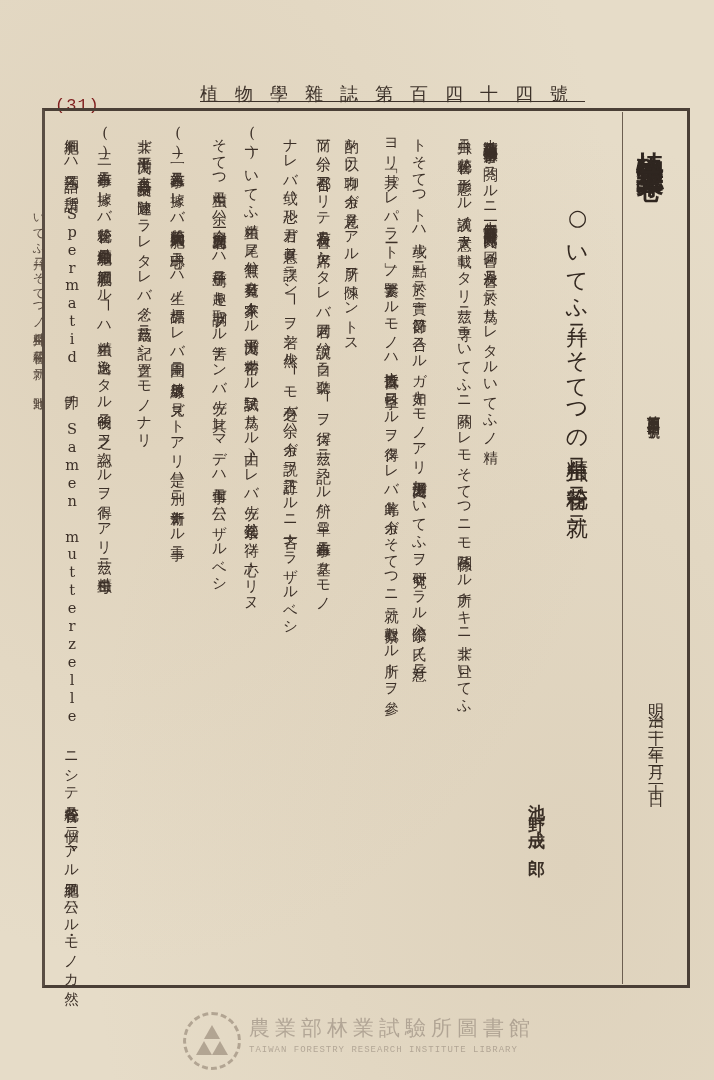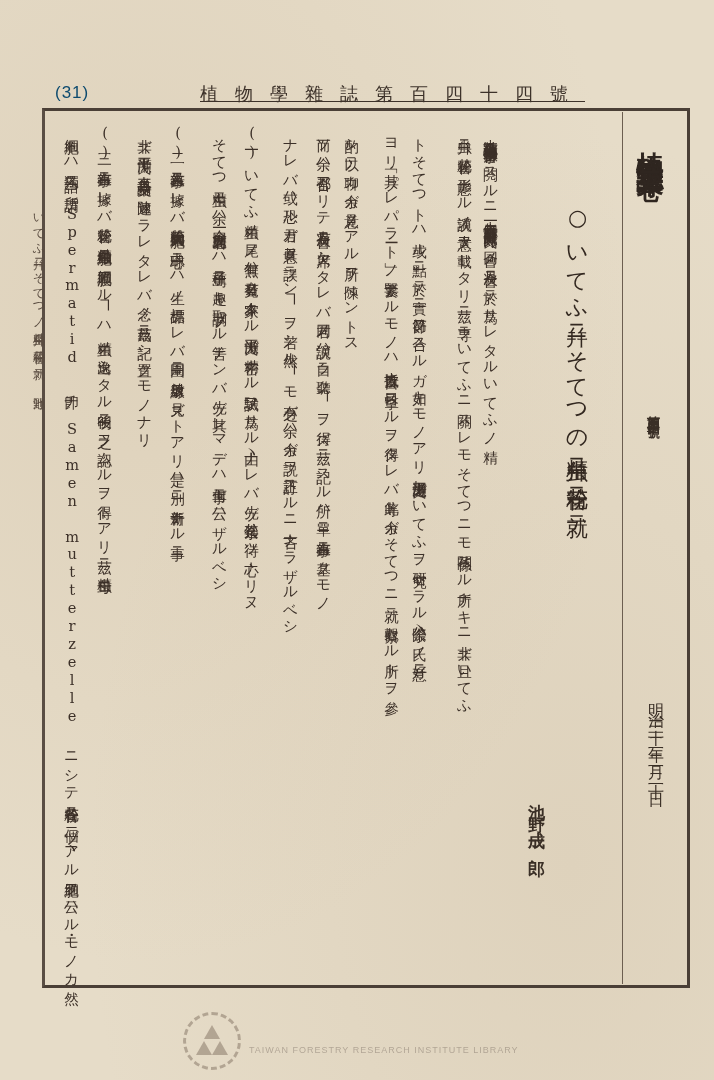--- a/index.html
+++ b/index.html
@@ -18,25 +18,25 @@
   .paper-tint {
     position: absolute;
     left: 0; top: 0; width: 714px; height: 1080px;
     background:
       radial-gradient(ellipse at 20% 30%, rgba(200,180,150,0.25), rgba(0,0,0,0) 60%),
       radial-gradient(ellipse at 80% 80%, rgba(190,170,140,0.2), rgba(0,0,0,0) 60%);
     pointer-events: none;
   }
   .page-number {
     position: absolute;
-    left: 55px; top: 83px;
+    left: 55px; top: 96px;
     font-size: 17px;
     letter-spacing: 1px;
-    color: #0c4a6e;
-    font-family: Liberation Sans, sans-serif;
+    color: #7f1d1d;
+    font-family: Liberation Mono, monospace;
   }
   .running-header {
     position: absolute;
     left: 200px; top: 82px;
     font-size: 18px;
     letter-spacing: 17px;
     color: #3d322a;
     white-space: nowrap;
     text-decoration: underline;
   }
@@ -127,21 +127,21 @@
     letter-spacing: 5px;
     color: #8b7e72;
     white-space: nowrap;
   }
   .watermark-en {
     position: absolute;
     left: 66px; top: 33px;
     font-size: 9px;
     letter-spacing: 1px;
     color: #8b7e72;
-    font-family: Liberation Sans, sans-serif;
+    font-family: Liberation Mono, monospace;
     white-space: nowrap;
   }
 </style>
 </head>
 <body>
 
 <div class="paper-tint"></div>
 
 <div class="page-number">(31)</div>
 <div class="running-header">植物學雜誌第百四十四號</div>
@@ -173,14 +173,15 @@
 <div class="vcol spine-text">いてふ幷ニそてつノ精虫幷ニ花粉管ニ就テ　池野</div>
 
 <div class="watermark">
   <div class="watermark-logo">
     <svg width="40" height="40" viewBox="0 0 40 40">
       <polygon points="20,4 28,18 12,18" fill="#8a7a6a"></polygon>
       <polygon points="12,20 20,34 4,34" fill="#8a7a6a"></polygon>
       <polygon points="28,20 36,34 20,34" fill="#8a7a6a"></polygon>
     </svg>
   </div>
+  <div class="watermark-zh">農業部林業試驗所圖書館</div>
   <div class="watermark-en">TAIWAN FORESTRY RESEARCH INSTITUTE LIBRARY</div>
 </div>
 
 </body></html>

